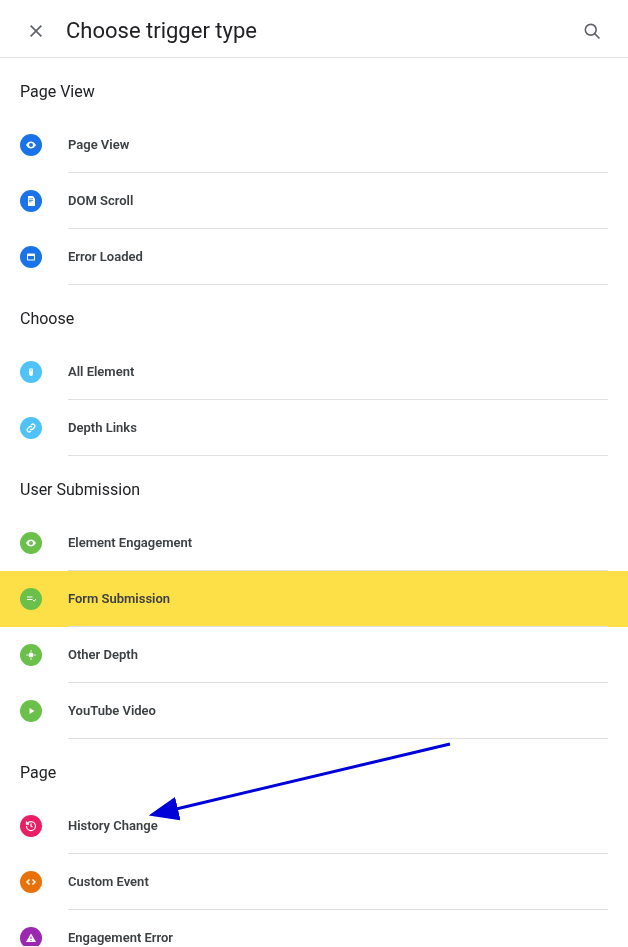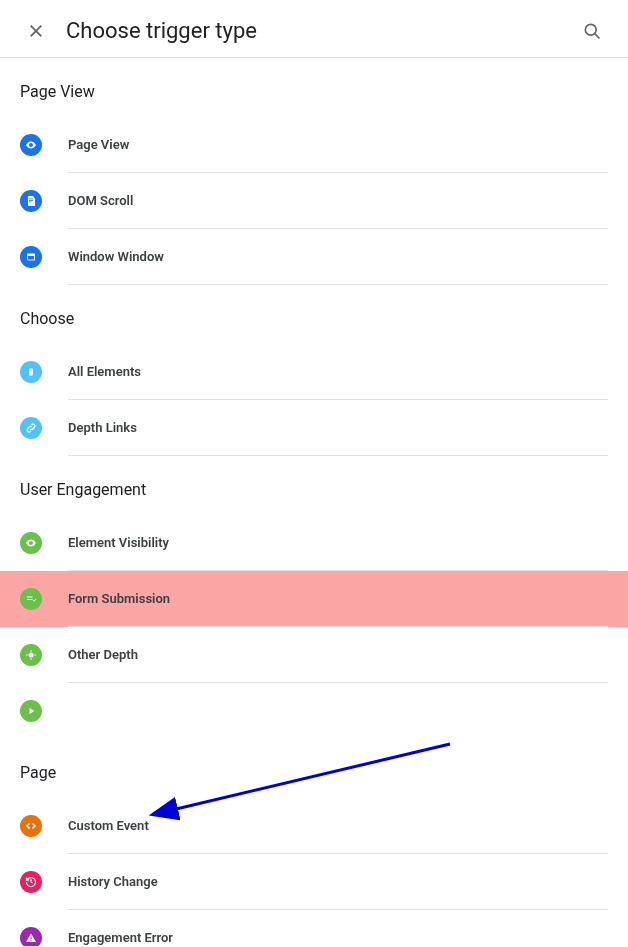--- a/index.html
+++ b/index.html
@@ -65,21 +65,21 @@
       padding: 24px 20px 16px 20px;
     }
     .trigger-row {
       display: flex;
       align-items: center;
       height: 56px;
       padding: 0 20px;
       cursor: pointer;
     }
     .trigger-row.highlighted {
-      background: #fca5a5;
+      background: #fde047;
     }
     .trigger-icon {
       width: 22px;
       height: 22px;
       border-radius: 50%;
       display: flex;
       align-items: center;
       justify-content: center;
       flex-shrink: 0;
     }
@@ -161,61 +161,61 @@
 
   <div class="trigger-row">
     <div class="trigger-icon blue">
       <svg width="12" height="12" viewBox="0 0 24 24" fill="white">
           <rect x="4" y="5" width="16" height="14" rx="1.5" fill="white"></rect>
           <rect x="4" y="5" width="16" height="4" fill="#1a73e8" opacity="0"></rect>
           <rect x="6" y="10" width="12" height="7" fill="#1a73e8"></rect>
         </svg>
     </div>
     <div class="trigger-label-wrap">
-        <span class="trigger-label">Window Window</span>
+        <span class="trigger-label">Error Loaded</span>
       </div>
   </div>
 
   <div class="section-title">Choose</div>
 
   <div class="trigger-row">
     <div class="trigger-icon lightblue">
       <svg width="12" height="12" viewBox="0 0 24 24" fill="white">
           <rect x="8" y="4" width="8" height="16" rx="4" fill="white"></rect>
           <line x1="12" y1="4" x2="12" y2="11" stroke="#4fc3f7" stroke-width="1.5"></line>
         </svg>
     </div>
     <div class="trigger-label-wrap">
-        <span class="trigger-label">All Elements</span>
+        <span class="trigger-label">All Element</span>
       </div>
   </div>
 
   <div class="trigger-row">
     <div class="trigger-icon lightblue">
       <svg width="12" height="12" viewBox="0 0 24 24" fill="none" stroke="white" stroke-width="2.5">
           <path d="M10 14a4 4 0 005.66 0l3-3a4 4 0 00-5.66-5.66l-1 1"></path>
           <path d="M14 10a4 4 0 00-5.66 0l-3 3a4 4 0 005.66 5.66l1-1"></path>
         </svg>
     </div>
     <div class="trigger-label-wrap">
         <span class="trigger-label">Depth Links</span>
       </div>
   </div>
 
-  <div class="section-title">User Engagement</div>
+  <div class="section-title">User Submission</div>
 
   <div class="trigger-row">
     <div class="trigger-icon green-bright">
       <svg width="12" height="12" viewBox="0 0 24 24" fill="white">
           <path d="M12 5C6 5 2 12 2 12s4 7 10 7 10-7 10-7-4-7-10-7zm0 11a4 4 0 110-8 4 4 0 010 8z"></path>
           <circle cx="12" cy="12" r="2" fill="#6bc04b"></circle>
         </svg>
     </div>
     <div class="trigger-label-wrap">
-        <span class="trigger-label">Element Visibility</span>
+        <span class="trigger-label">Element Engagement</span>
       </div>
   </div>
 
   <div class="trigger-row highlighted">
     <div class="trigger-icon green-bright">
       <svg width="12" height="12" viewBox="0 0 24 24" fill="white">
           <rect x="4" y="7" width="11" height="2" fill="white"></rect>
           <rect x="4" y="12" width="11" height="2" fill="white"></rect>
           <path d="M16 14l2.5 2.5L22 12" stroke="white" stroke-width="2" fill="none"></path>
         </svg>
@@ -239,46 +239,49 @@
         <span class="trigger-label">Other Depth</span>
       </div>
   </div>
 
   <div class="trigger-row">
     <div class="trigger-icon green-bright">
       <svg width="12" height="12" viewBox="0 0 24 24" fill="white">
           <polygon points="9,6 19,12 9,18" fill="white"></polygon>
         </svg>
     </div>
+    <div class="trigger-label-wrap">
+        <span class="trigger-label">YouTube Video</span>
+      </div>
   </div>
 
   <div class="section-title">Page</div>
-
-  <div class="trigger-row">
-    <div class="trigger-icon orange">
-      <svg width="12" height="12" viewBox="0 0 24 24" fill="none" stroke="white" stroke-width="3">
-          <polyline points="9,7 4,12 9,17"></polyline>
-          <polyline points="15,7 20,12 15,17"></polyline>
-        </svg>
-    </div>
-    <div class="trigger-label-wrap">
-        <span class="trigger-label">Custom Event</span>
-      </div>
-  </div>
 
   <div class="trigger-row">
     <div class="trigger-icon pink">
       <svg width="12" height="12" viewBox="0 0 24 24" fill="none" stroke="white" stroke-width="2.5">
           <path d="M3 12a9 9 0 109-9 9 9 0 00-8 5"></path>
           <polyline points="3,3 3,8 8,8" fill="white" stroke="white"></polyline>
           <polyline points="12,7 12,12 15,14"></polyline>
         </svg>
     </div>
     <div class="trigger-label-wrap">
         <span class="trigger-label">History Change</span>
+      </div>
+  </div>
+
+  <div class="trigger-row">
+    <div class="trigger-icon orange">
+      <svg width="12" height="12" viewBox="0 0 24 24" fill="none" stroke="white" stroke-width="3">
+          <polyline points="9,7 4,12 9,17"></polyline>
+          <polyline points="15,7 20,12 15,17"></polyline>
+        </svg>
+    </div>
+    <div class="trigger-label-wrap">
+        <span class="trigger-label">Custom Event</span>
       </div>
   </div>
 
   <div class="trigger-row">
     <div class="trigger-icon purple">
       <svg width="12" height="12" viewBox="0 0 24 24" fill="white">
           <polygon points="12,3 22,20 2,20" fill="white"></polygon>
           <rect x="11" y="9" width="2" height="5" fill="#9c27b0"></rect>
           <rect x="11" y="16" width="2" height="2" fill="#9c27b0"></rect>
         </svg>

